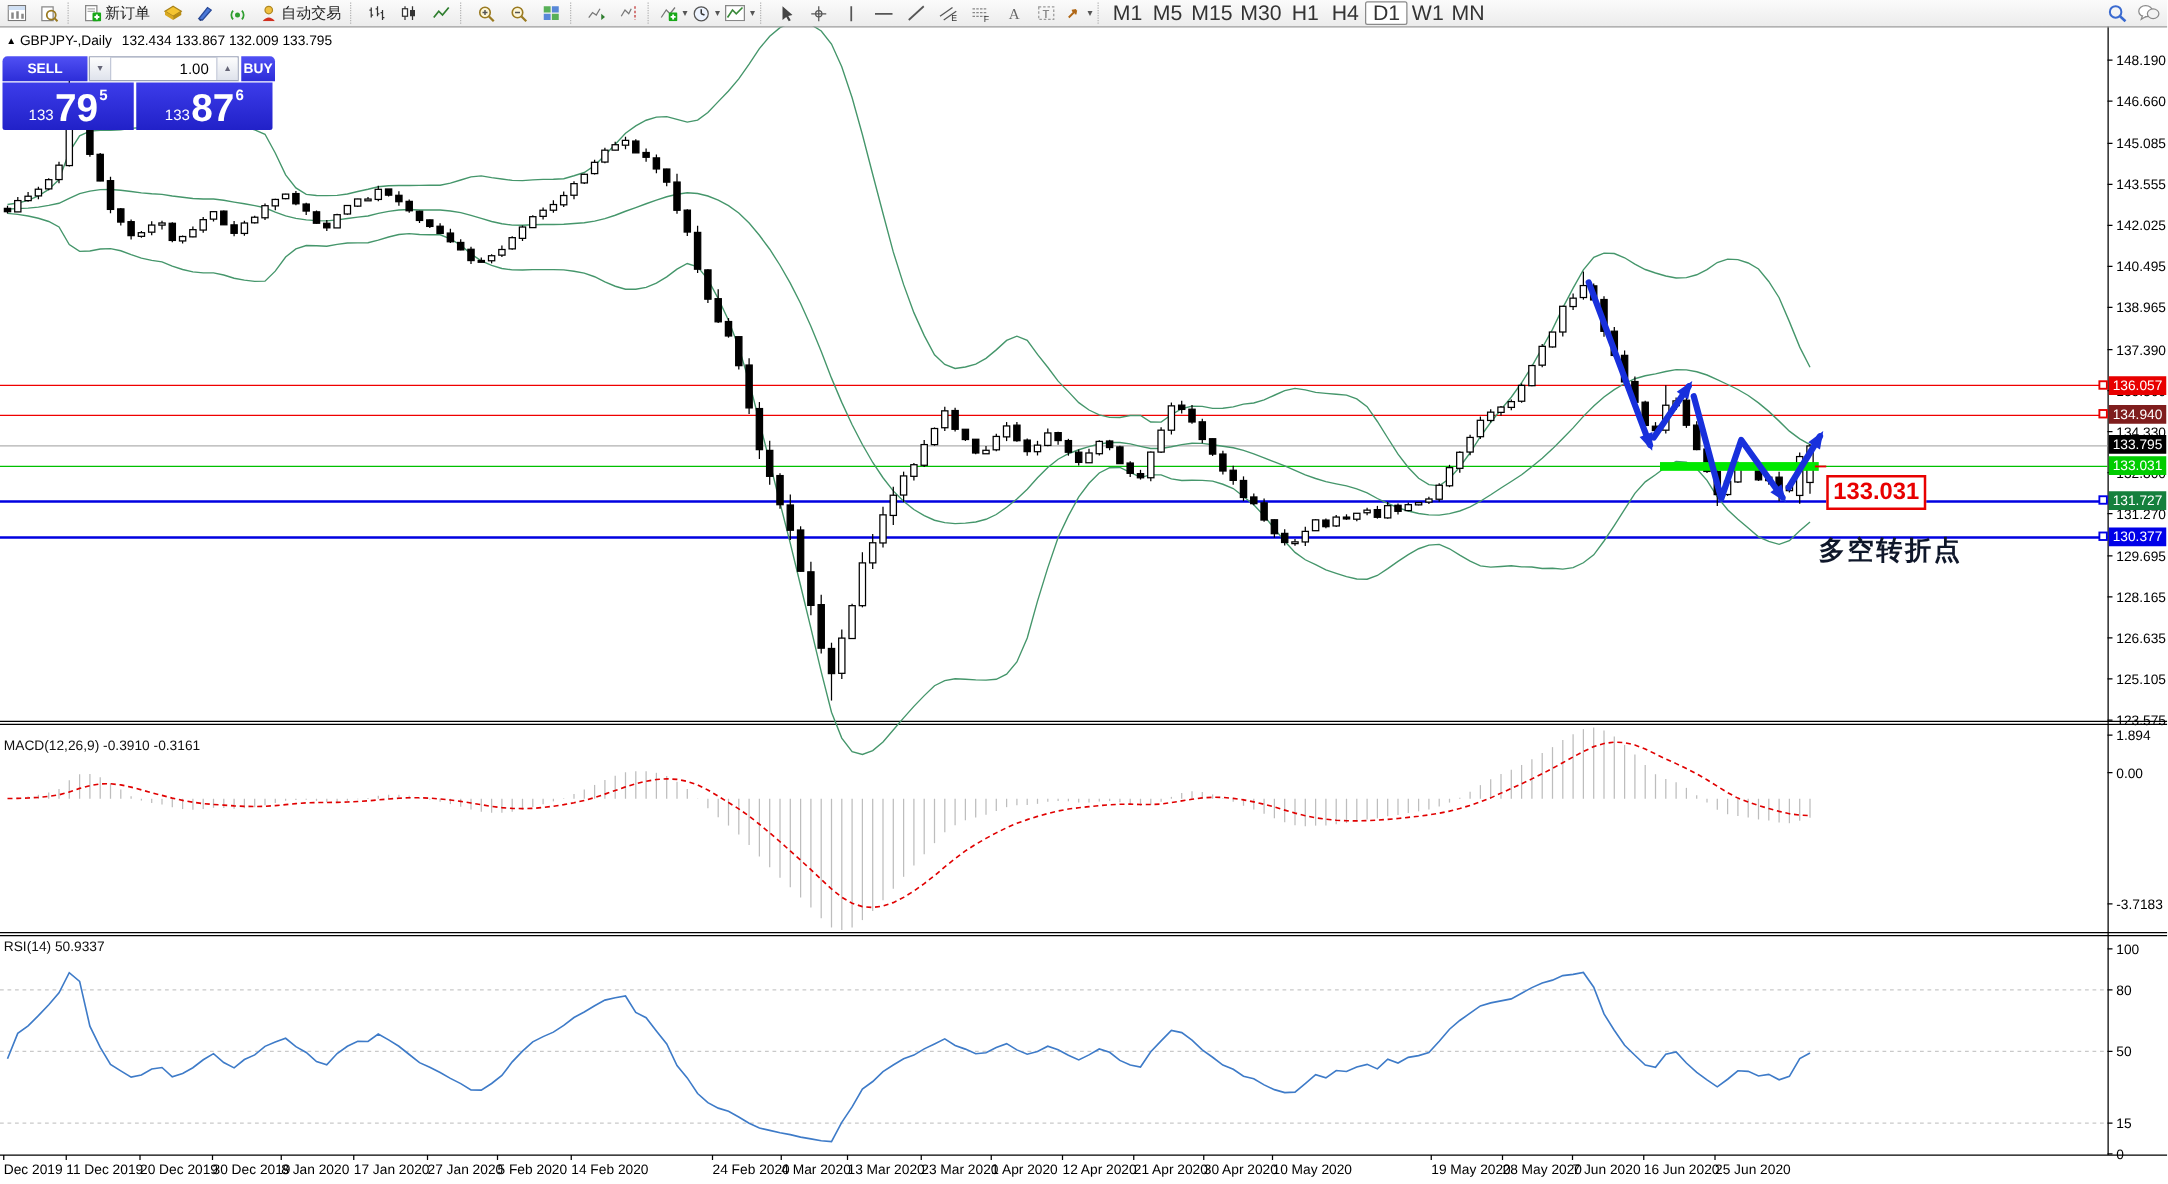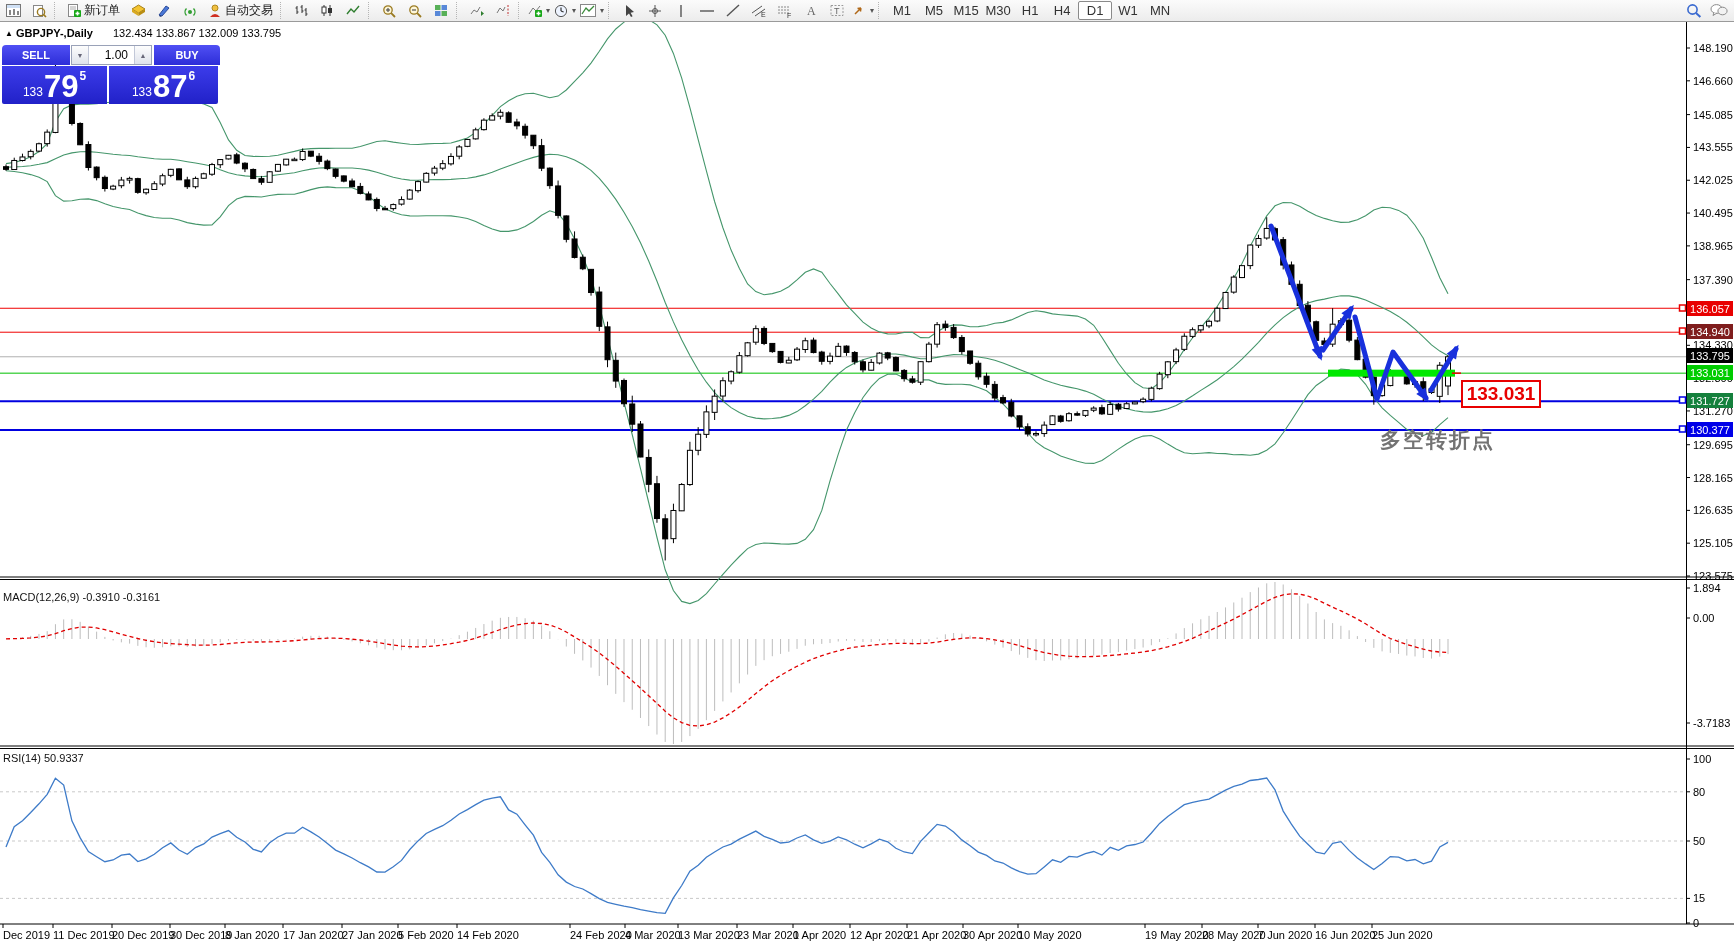--- a/index.html
+++ b/index.html
@@ -4,58 +4,58 @@
 <style>
   html,body{margin:0;padding:0;background:#fff;font-family:"Liberation Sans",sans-serif;}
   #app{position:relative;width:1734px;height:947px;overflow:hidden;background:#fff;}
   
   #toolbar{position:absolute;left:0;top:0;width:1734px;height:21px;background:linear-gradient(#fbfbfb,#ececec);
     border-bottom:1px solid #9a9a9a;display:flex;align-items:center;font-size:12px;color:#222;z-index:30;}
   .tb{height:35px;min-width:22px;display:flex;align-items:center;justify-content:center;gap:3px;padding:0 2px;
 ter;}
   .tb.txt{padding:0 5px;}
   .sep{width:5px;height:17px;border-left:1px dotted #b5b5b5;margin:0 2px;}
-  .tf{height:17px;min-width:26px;display:flex;align-items:center;justify-content:center;font-size:13px;color:#333;padding:0 3px;}
+  .tf{height:17px;min-width:26px;display:flex;align-items:center;justify-content:center;font-size:17px;color:#333;padding:0 3px;}
   .tf.active{background:#fff;border:1px solid #8a8a8a;border-radius:2px;}
   .caret{font-size:8px;color:#555;margin-left:1px;}
   #tbright{margin-left:auto;display:flex;align-items:center;margin-right:6px;gap:8px;}
   .ic{display:block}
   
   #chartwrap{position:absolute;left:0;top:21px;width:1734px;height:926px;}
   #csvg{position:absolute;left:0;top:0;pointer-events:none;}
   #symline{position:absolute;left:5px;top:6px;font-size:11px;color:#000;z-index:10;}
-  #symline b{font-weight:bold;margin-right:20px;}
+  #symline b{font-weight:normal;margin-right:8px;}
   .panelabel{position:absolute;font-size:11px;color:#111;z-index:10;}
   
   #trade{position:absolute;left:2px;top:24px;width:218px;z-index:20;font-family:"Liberation Sans",sans-serif;}
   #trow1{display:flex;height:20px;}
   .tbtnblue{background:linear-gradient(180deg,#5050f4,#2d2dd8);color:#fff;font-weight:bold;font-size:11px;
     display:flex;align-items:center;justify-content:center;}
   #sellbtn{width:68px;border-radius:4px 0 0 0;}
-  #buybtn{width:66px;border-radius:0 4px 0 0;margin-left:1px;}
+  #buybtn{width:27px;border-radius:0 4px 0 0;margin-left:1px;}
   #volbox{flex:1;background:#fff;border:1px solid #9aa2b8;display:flex;align-items:center;margin-left:1px;margin-right:1px;}
   .spin{width:16px;height:100%;background:linear-gradient(#fdfdfd,#dfe3ec);border-right:1px solid #c2c8d8;
     display:flex;align-items:center;justify-content:center;font-size:7px;color:#667;}
   .spin.up{border-right:none;border-left:1px solid #c2c8d8;}
   #volval{flex:1;text-align:right;font-size:12px;color:#000;padding-right:6px;}
   #trow2{display:flex;height:38px;margin-top:1px;}
   .pricepanel{background:linear-gradient(180deg,#3c3cea,#2121c8);color:#fff;display:flex;align-items:flex-end;
     justify-content:center;padding-bottom:3px;}
   #sellpanel{width:105px;border-radius:0 0 0 2px;}
   #buypanel{width:109px;margin-left:2px;border-radius:0 0 2px 0;}
   .pp-sm{font-size:12px;font-weight:normal;margin-bottom:2px;}
   .pp-big{font-size:31px;font-weight:bold;line-height:28px;margin:0 1px;}
   .pp-sup{font-size:12px;font-weight:bold;align-self:flex-start;margin-top:3px;}
   
   .badge{position:absolute;left:1687px;width:46px;height:15px;color:#fff;font-size:11px;display:flex;
     align-items:center;justify-content:center;z-index:12;}
   
   #annobox{position:absolute;left:1461px;top:359px;width:76px;height:24px;border:2px solid #e80000;background:#fff;
     color:#e80000;font-size:19px;font-weight:bold;display:flex;align-items:center;justify-content:center;z-index:15;}
-  #cntext{position:absolute;left:1380px;top:405px;color:#737373;font-size:21px;font-weight:bold;letter-spacing:2px;z-index:15;}
+  #cntext{position:absolute;left:1455px;top:405px;color:#0f172a;font-size:21px;font-weight:bold;letter-spacing:2px;z-index:15;}
 </style>
 </head>
 <body>
 
 <div id="app">
 
   <div id="toolbar">
     <span class="tb">
       <svg class="ic" width="15" height="13">
           <rect x="0.5" y="0.5" width="14" height="12" fill="#fff" stroke="#777"></rect>

